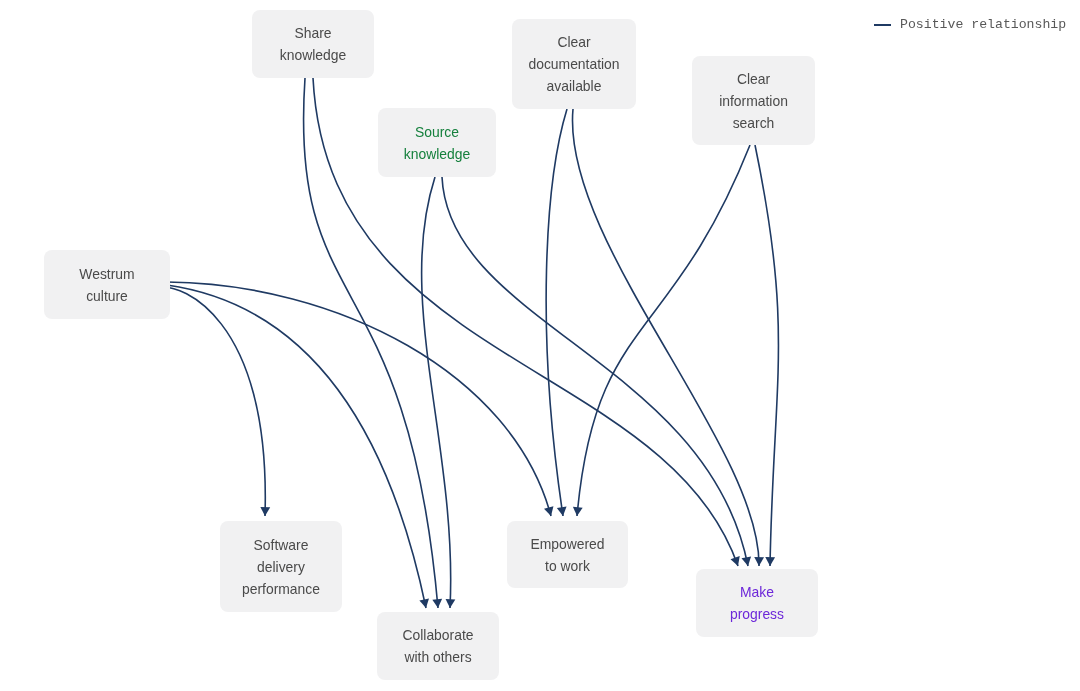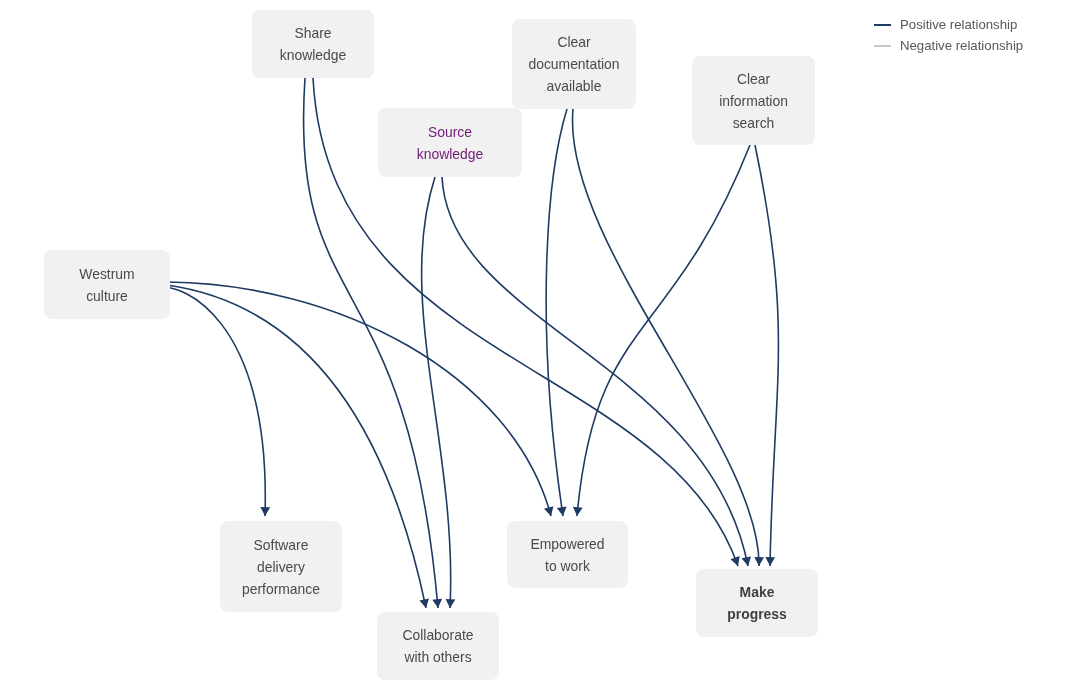--- a/index.html
+++ b/index.html
@@ -42,48 +42,44 @@
         <path d="M750,145 C669.7,346.4 595.2,315.1 577,516" fill="none" stroke="#1f3a63" stroke-width="1.6"></path>
         <path d="M0,0 L-8.8,-4.9 L-8.8,4.9 Z" transform="translate(577,516) rotate(95.17642834925917)" fill="#1f3a63"></path>
         <path d="M755,145 C793.9,332.8 773.5,378.2 770,566" fill="none" stroke="#1f3a63" stroke-width="1.6"></path>
         <path d="M0,0 L-8.8,-4.9 L-8.8,4.9 Z" transform="translate(770,566) rotate(91.06768911444583)" fill="#1f3a63"></path>
       </g>
   </svg>
   <div id="node-layer">
       <div class="node" style="left: 252px; top: 10px; width: 122px; height: 68px; background: rgb(241, 241, 242); color: rgb(74, 74, 74);">
         <span>Share<br>knowledge</span>
       </div>
-      <div class="node" style="left: 378px; top: 108px; width: 144px; height: 69px; background: rgb(241, 241, 242); color: #701a75;">
+      <div class="node" style="left: 378px; top: 108px; width: 118px; height: 69px; background: rgb(241, 241, 242); color: #15803d;">
         <span>Source<br>knowledge</span>
       </div>
       <div class="node" style="left: 512px; top: 19px; width: 124px; height: 90px; background: rgb(241, 241, 242); color: rgb(74, 74, 74);">
         <span>Clear<br>documentation<br>available</span>
       </div>
       <div class="node" style="left: 692px; top: 56px; width: 123px; height: 89px; background: rgb(241, 241, 242); color: rgb(74, 74, 74);">
         <span>Clear<br>information<br>search</span>
       </div>
       <div class="node" style="left: 44px; top: 250px; width: 126px; height: 69px; background: rgb(241, 241, 242); color: rgb(74, 74, 74);">
         <span>Westrum<br>culture</span>
       </div>
       <div class="node" style="left: 220px; top: 521px; width: 122px; height: 91px; background: rgb(241, 241, 242); color: rgb(74, 74, 74);">
         <span>Software<br>delivery<br>performance</span>
       </div>
       <div class="node" style="left: 377px; top: 612px; width: 122px; height: 68px; background: rgb(241, 241, 242); color: rgb(74, 74, 74); justify-content: center;">
         <span>Collaborate<br>with others</span>
       </div>
       <div class="node" style="left: 507px; top: 521px; width: 121px; height: 67px; background: rgb(241, 241, 242); color: rgb(74, 74, 74);">
         <span>Empowered<br>to work</span>
       </div>
-      <div class="node" style="left: 696px; top: 569px; width: 122px; height: 68px; background: rgb(241, 241, 242); color: #404040; font-weight: bold;">
+      <div class="node" style="left: 696px; top: 569px; width: 122px; height: 68px; background: rgb(241, 241, 242); color: #6d28d9;">
         <span>Make<br>progress</span>
       </div>
     </div>
-  <div class="legend" style="left:874px;top:14px;">
+  <div class="legend" style="left:874px;top:14px;font-family:Liberation Mono, monospace;">
     <div class="legend-row">
       <span class="legend-swatch" style="background: rgb(31, 58, 99);"></span>
       <span class="legend-label">Positive relationship</span>
-    </div>
-    <div class="legend-row">
-      <span class="legend-swatch" style="background: rgb(200, 200, 204);"></span>
-      <span class="legend-label">Negative relationship</span>
     </div>
   </div>
 </div>
 
 </body></html>

